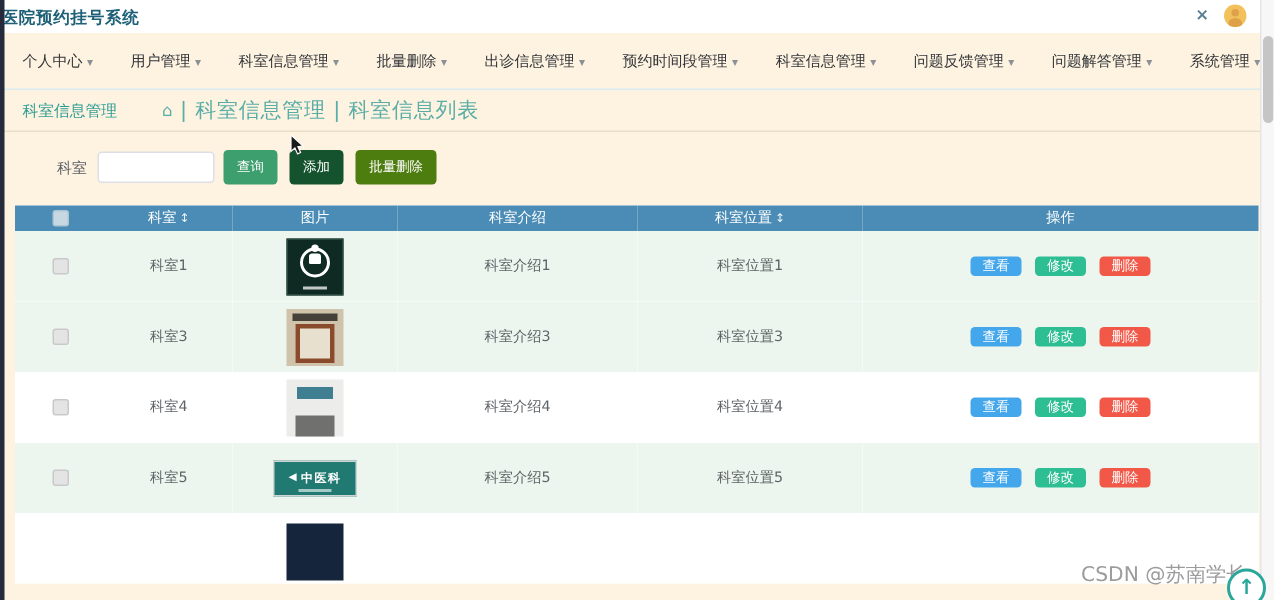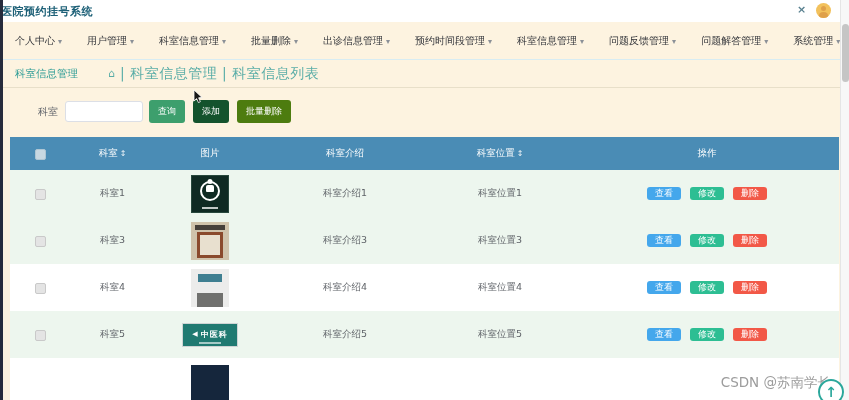--- a/index.html
+++ b/index.html
@@ -37,21 +37,21 @@
   .search-label { font-size:10px; color:#5a5e66; margin-right:7px; }
   .search-input { width:78px; height:21px; border:1px solid #dcdfe6; border-radius:3px; background:#fff; outline:none; padding:0 4px; font-size:9px; }
   .btn { border:none; border-radius:3px; color:#fff; font-size:9px; padding:5px 9px; cursor:pointer; font-family:inherit; white-space:nowrap; }
   .btn-query { background:#3d9f6d; margin-left:6px; }
   .btn-add   { background:#14532d; margin-left:8px; }
   .btn-batch { background:#4d7c0f; margin-left:8px; }
 
   
   .table-wrap { margin:2px 10px 0 10px; background:#fff; }
   table { width:100%; border-collapse:collapse; table-layout:fixed; }
-  thead th { background:#4a8cb5; color:#fff; font-weight:normal; font-size:9.5px; height:33px; text-align:center; }
+  thead th { background:#4a8cb5; color:#fff; font-weight:normal; font-size:9.5px; height:17px; text-align:center; }
   tbody td { height:47px; text-align:center; font-size:9.5px; color:#5f6368; overflow:hidden; }
   tr.odd  { background:#edf6ee; }
   tr.even { background:#fff; }
   .sort-ic { font-size:8px; margin-left:2px; opacity:.9; }
   .cb { display:inline-block; width:11px; height:11px; background:#e4e4e4; border:1px solid #c9c9c9; border-radius:2px; vertical-align:middle; cursor:pointer; }
   .hd-cb { background:#c7d8e2; border-color:#aec6d4; }
   .ops .btn { padding:0 8px; margin:0 3px; }
   .btn-view { background:#44a7ec; }
   .btn-edit { background:#2dbe93;font-family:Liberation Serif, serif; }
   .btn-del  { background:#f25847; }

